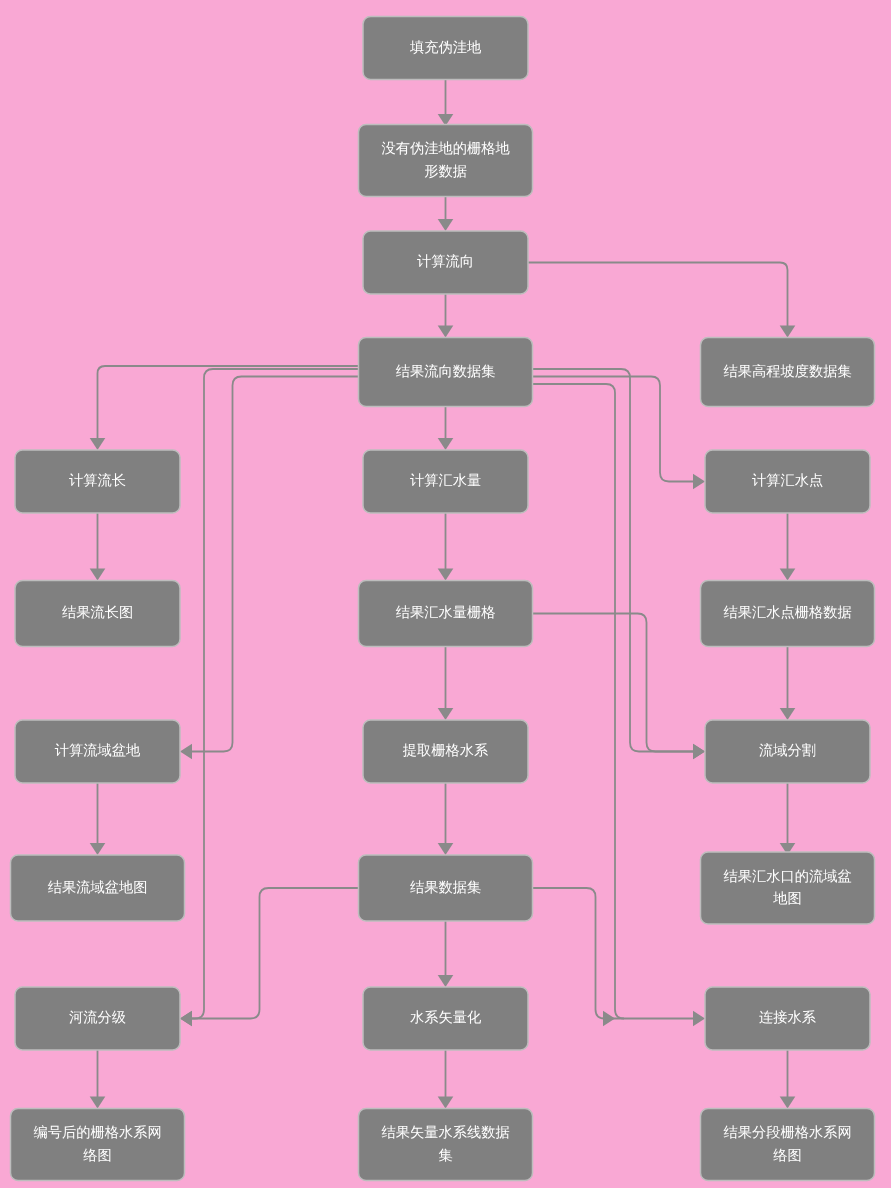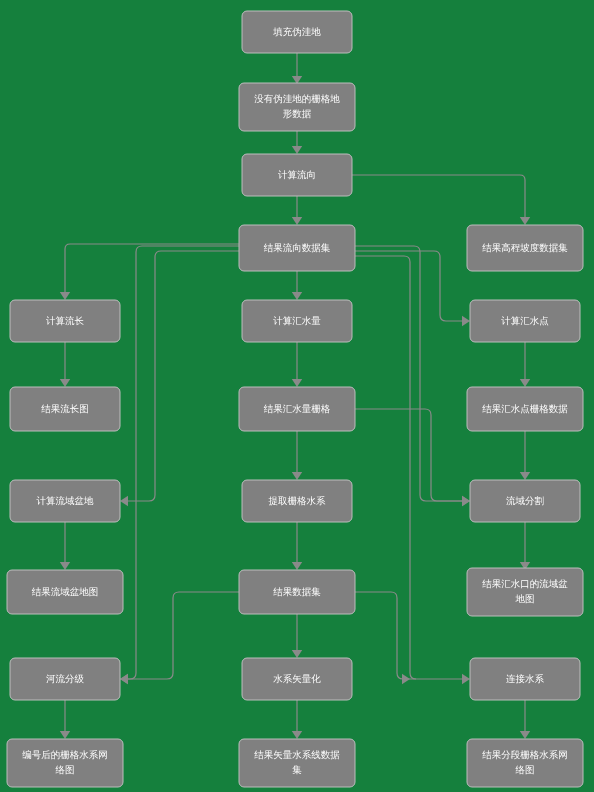--- a/index.html
+++ b/index.html
@@ -10,21 +10,21 @@
   body {
     width: 594px;
     height: 792px;
     overflow: hidden;
     font-family: "DejaVu Sans", "Liberation Sans", sans-serif;
   }
   #flow-root {
     position: relative;
     width: 594px;
     height: 792px;
-    background: #15803d;
+    background: #f9a8d4;
     text-decoration: underline;
   }
   svg#flow-svg {
     display: block;
     width: 594px;
     height: 792px;
   }
   .node-shape {
     fill: #808080;
     stroke: #bdbdbd;

